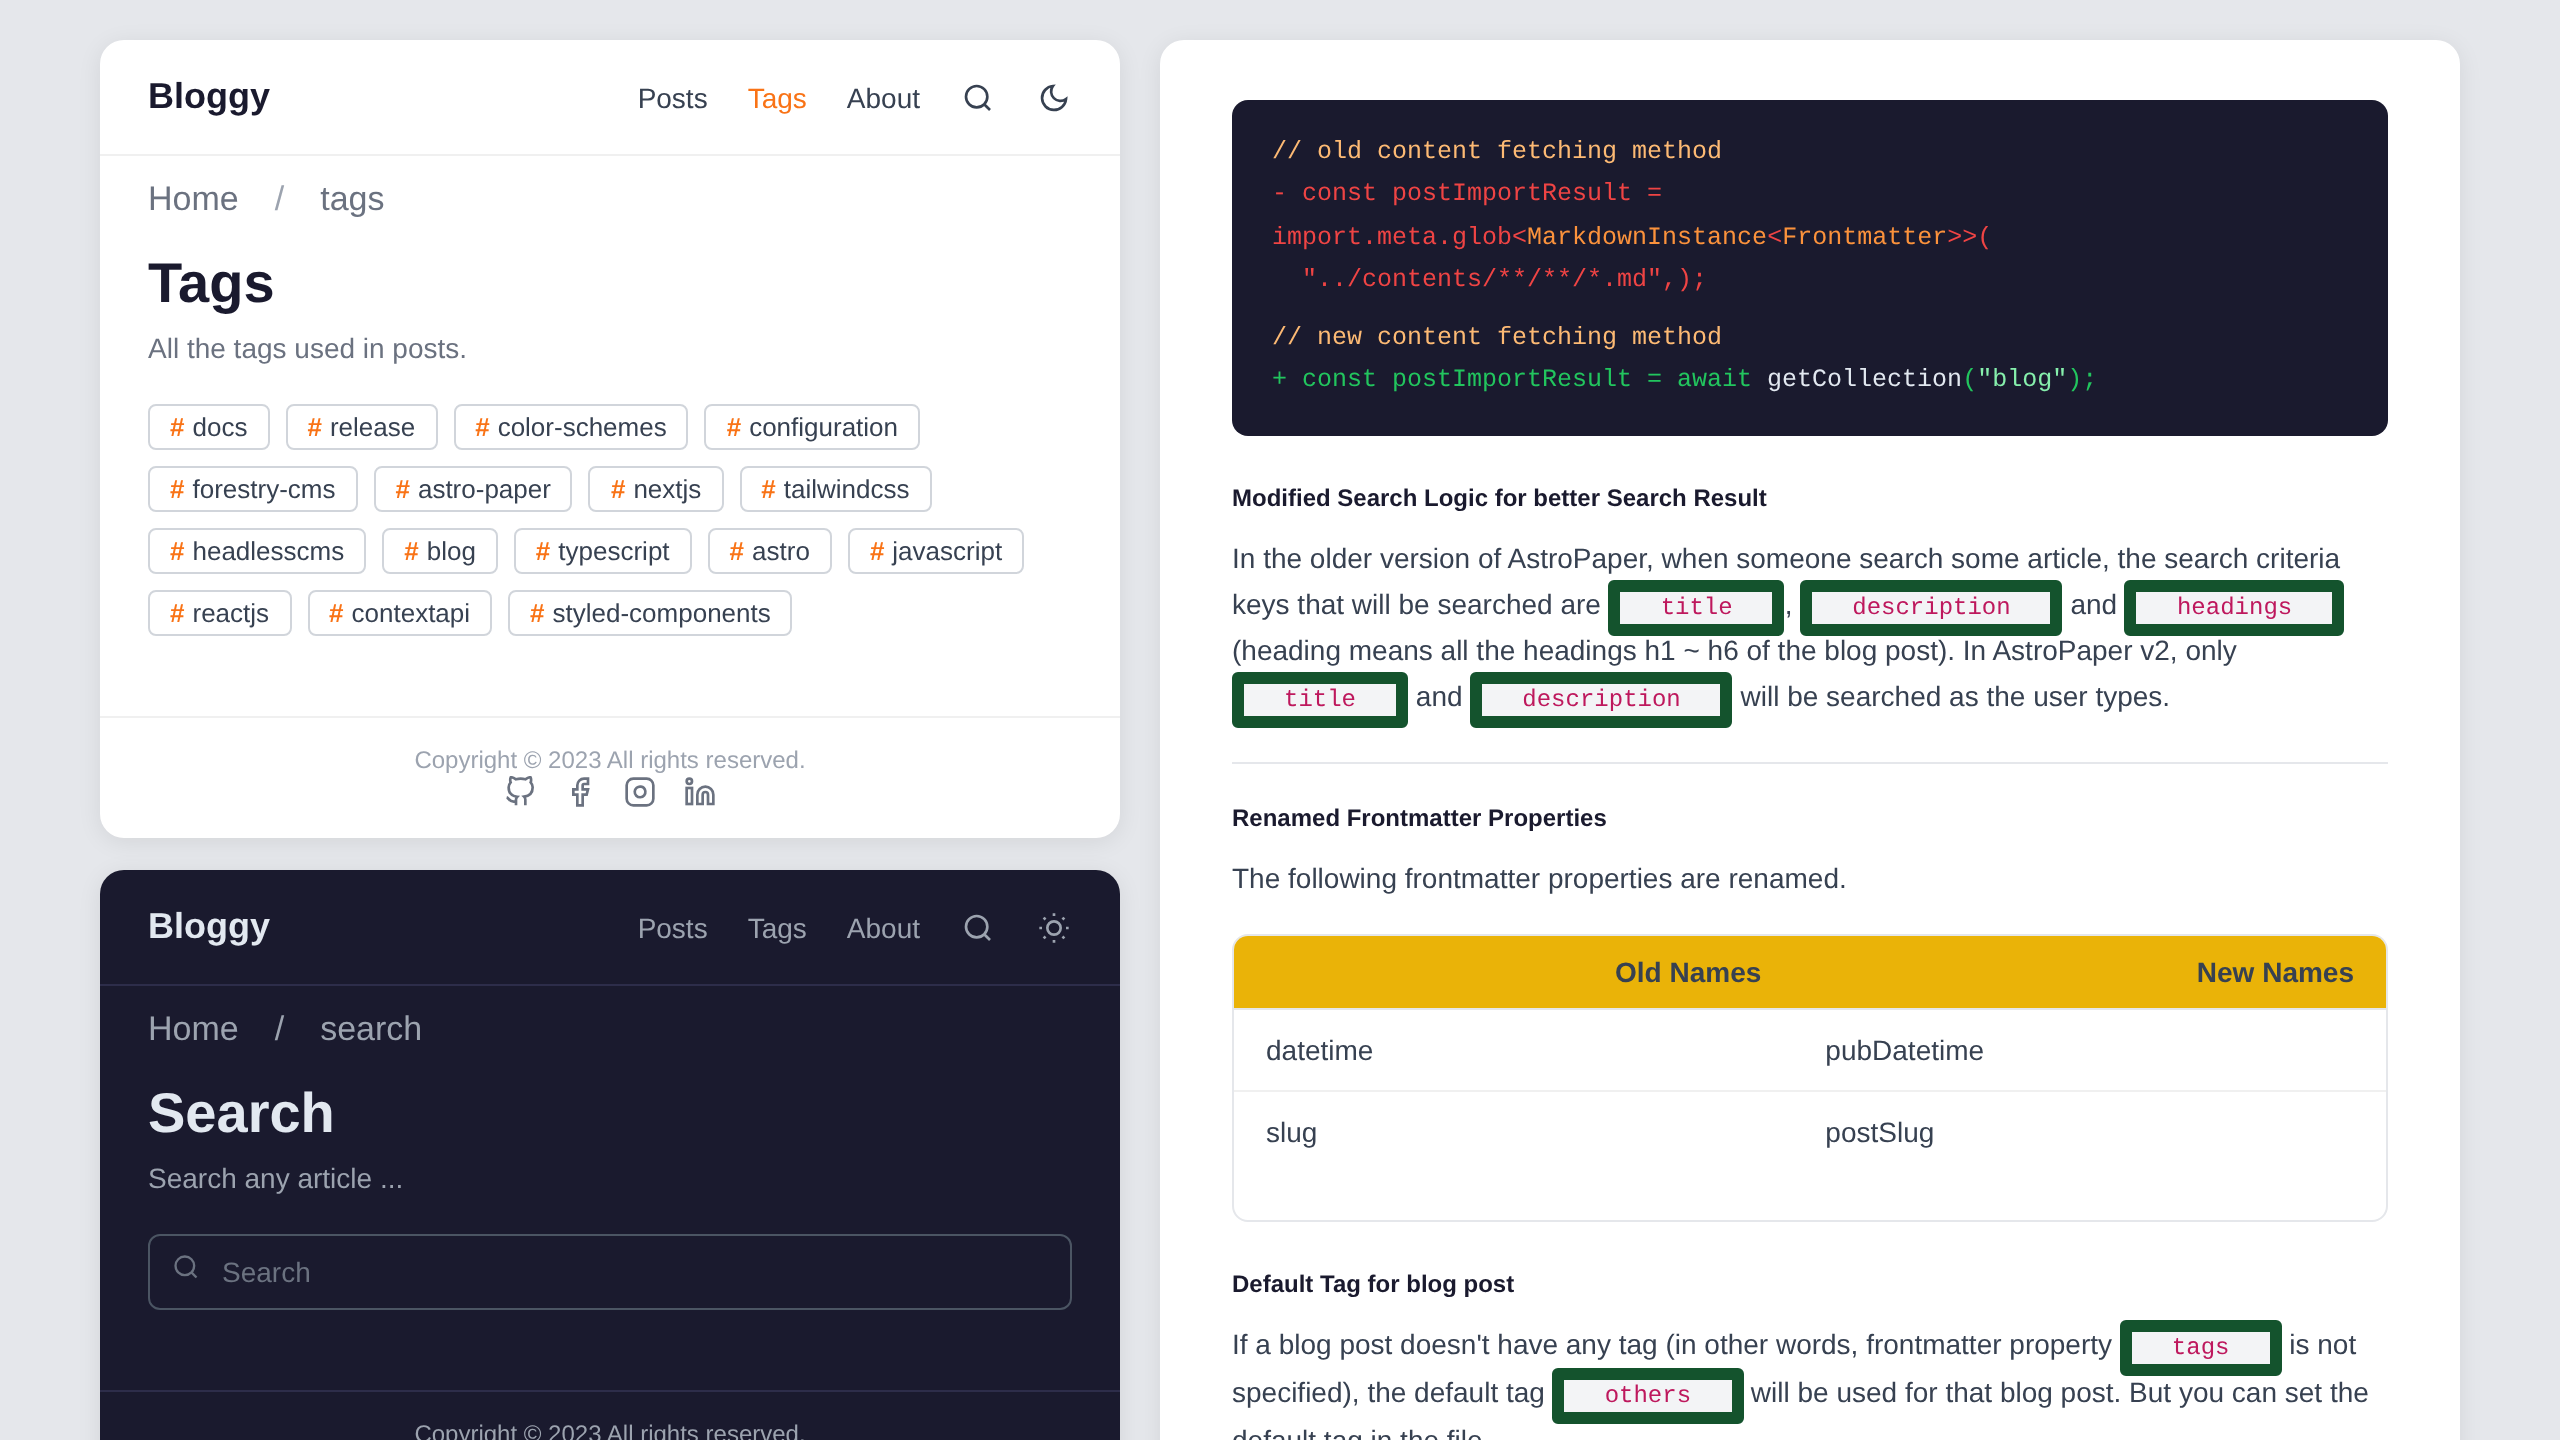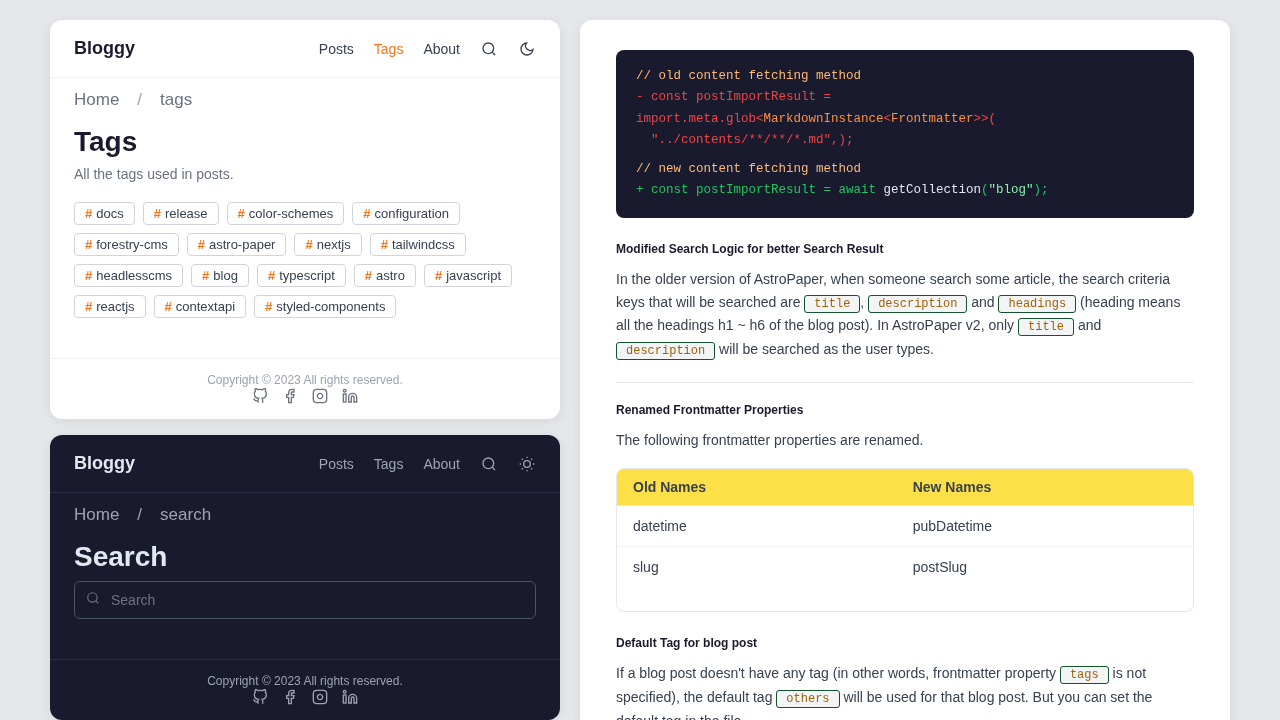--- a/index.html
+++ b/index.html
@@ -239,39 +239,39 @@
       margin-bottom: 12px;
     }
     .section-text {
       font-size: 14px;
       color: #374151;
       line-height: 1.65;
       margin-bottom: 16px;
     }
     .inline-code {
       background: #f3f4f6;
-      border: 1px solid #14532d;
+      border: 6px solid #14532d;
       border-radius: 3px;
-      padding: 1px 9px;
+      padding: 1px 20px;
       font-family: 'Courier New', Courier, monospace;
       font-size: 12px;
-      color: #a16207;
+      color: #be185d;
     }
 
     
     .rename-table {
       width: 100%;
       border-collapse: collapse;
       margin-bottom: 24px;
       font-size: 14px;
     }
     .rename-table th {
-      text-align: left;
+      text-align: right;
       padding: 10px 16px;
-      background: #fde047;
+      background: #eab308;
       color: #374151;
       font-weight: 600;
       border-bottom: 1px solid #e5e7eb;
     }
     .rename-table td {
       padding: 12px 16px;
       color: #374151;
       border-bottom: 1px solid #f0f0f0;
     }
     .rename-table tr:last-child td { border-bottom: none; }
@@ -402,20 +402,21 @@
       </nav>
 
       <div class="breadcrumb dark">
         <span>Home</span>
         <span class="breadcrumb-sep">/</span>
         <span>search</span>
       </div>
 
       <div class="page-content">
         <h1 class="page-title dark">Search</h1>
+        <p class="page-subtitle dark">Search any article ...</p>
         <div class="search-input-wrapper">
           <span class="search-icon-inner">
             <svg width="14" height="14" viewBox="0 0 24 24" fill="none" stroke="#6b7280" stroke-width="2">
                 <circle cx="11" cy="11" r="8"></circle>
                 <line x1="21" y1="21" x2="16.65" y2="16.65"></line>
               </svg>
           </span>
           <input class="search-input" type="text" placeholder="Search" style="">
         </div>
       </div>

